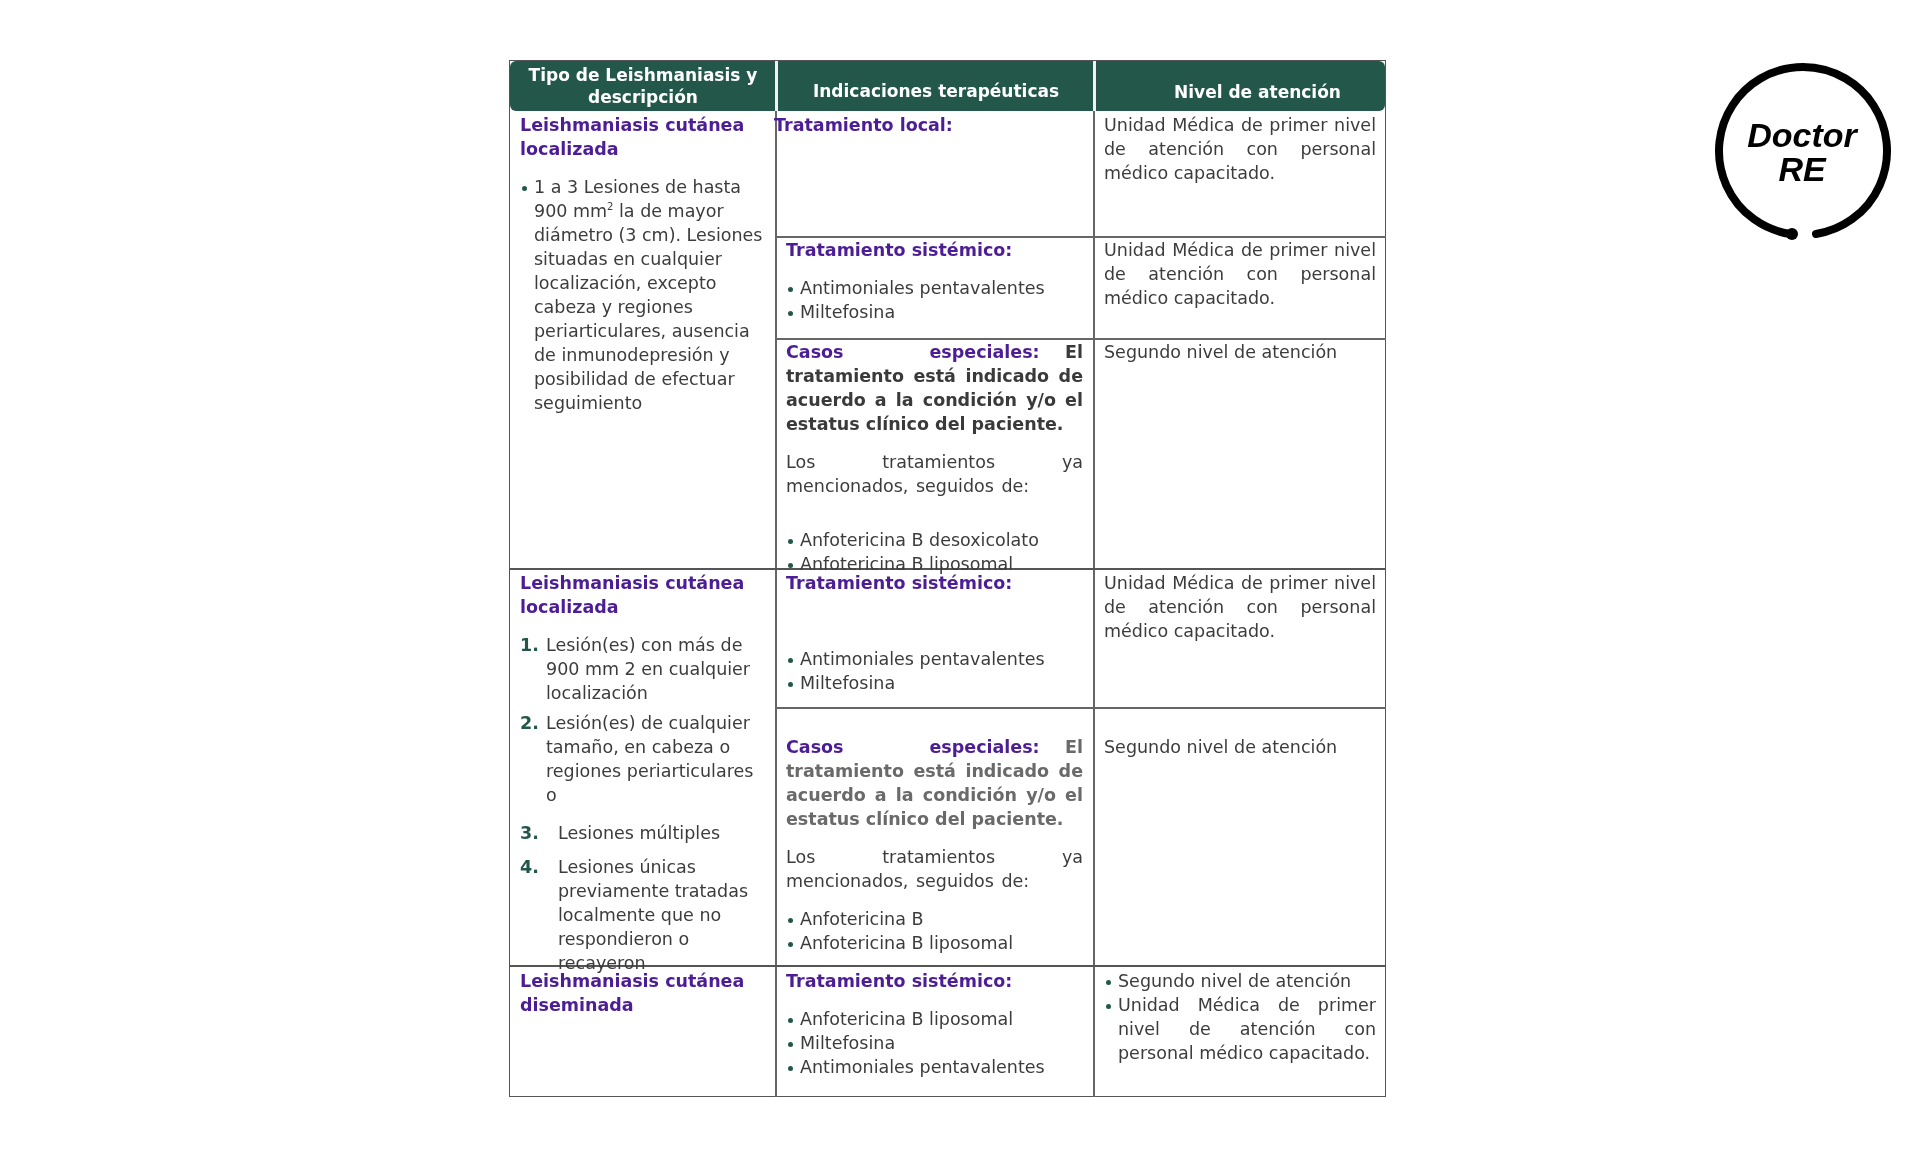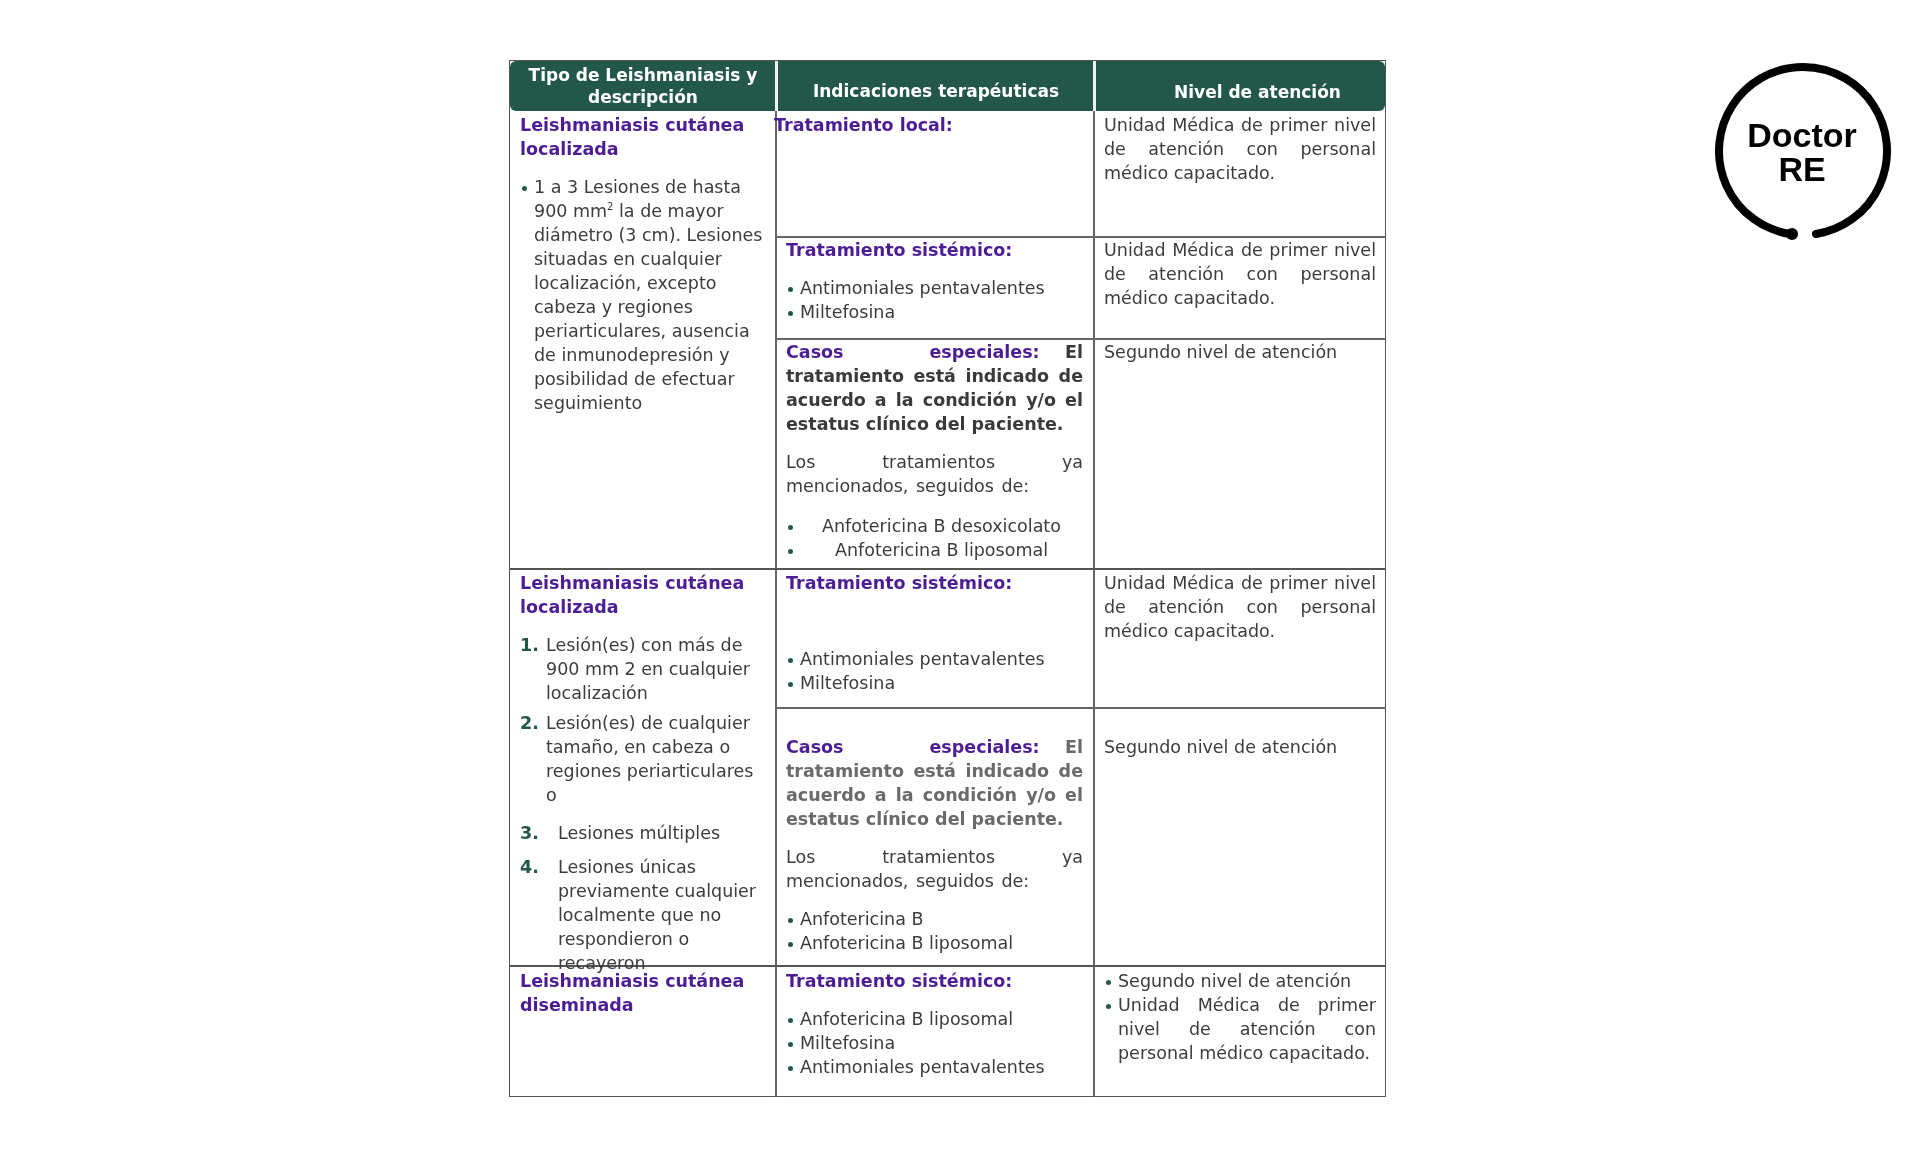--- a/index.html
+++ b/index.html
@@ -21,21 +21,21 @@
   .bold-grey { color: #6a6a6a; font-weight: bold; }
   .just { text-align: justify; text-align-last: auto; }
   ul.b { list-style: none; margin: 0; padding: 0; }
   ul.b li { position: relative; padding-left: 14px; }
   ul.b li::before { content: ""; position: absolute; left: 2px; top: 11px; width: 5px; height: 5px;
                     border-radius: 50%; background: #23574A; }
   ol.n { list-style: none; margin: 0; padding: 0; }
   ol.n li { position: relative; padding-left: 26px; }
   .num { position: absolute; left: 0; top: 0; color: #23574A; font-weight: bold; }
   sup { font-size: 10px; line-height: 0; }
-  .logo { position: absolute; left: 1712px; top: 62px; width: 180px; height: 180px; }
+  .logo { position: absolute; left: 1712px; top: 62px; width: 180px; height: 180px; font-style: italic; }
   .logo-text { position: absolute; left: 0; top: 56px; width: 180px; text-align: center;
                font-family: "Liberation Sans", sans-serif; font-weight: bold; font-size: 34px; line-height: 34px; color: #000; }
 </style>
 </head>
 <body>
 
 <div class="table">
 
   <div class="header">
     <div class="hcell" style="left:0;width:266px;">Tipo de Leishmaniasis y descripción</div>
@@ -74,34 +74,34 @@
     </ul>
   </div>
   <div class="cell just" style="left:584px;top:177px;width:292px;">Unidad Médica de primer nivel de atención con personal médico capacitado.</div>
 
   <div class="cell" style="left:266px;top:279px;width:317px;">
     <div class="just" style="text-align:justify;">
       <span class="orange" style="word-spacing:60px;">Casos especiales:</span>
       <span class="bold-dark">El tratamiento está indicado de acuerdo a la condición y/o el estatus clínico del paciente.</span>
     </div>
     <div class="just" style="margin-top:14px;word-spacing:2px;">Los tratamientos ya mencionados, seguidos de:</div>
-    <ul class="b" style="margin-top:16px;text-align:center;">
+    <ul class="b" style="margin-top:30px;">
       <li>Anfotericina B desoxicolato</li>
       <li>Anfotericina B liposomal</li>
     </ul>
   </div>
   <div class="cell" style="left:584px;top:279px;width:292px;">Segundo nivel de atención</div>
 
   <div class="cell" style="left:0;top:510px;width:265px;">
     <div class="orange">Leishmaniasis cutánea localizada</div>
     <ol class="n" style="margin-top:14px;">
       <li style="margin-bottom:6px;"><span class="num">1.</span><span>Lesión(es) con más de 900 mm 2 en cualquier localización</span></li>
       <li style="margin-bottom:14px;"><span class="num">2.</span><span>Lesión(es) de cualquier tamaño, en cabeza o regiones periarticulares o</span></li>
       <li style="margin-bottom:10px;padding-left:38px;"><span class="num">3.</span><span>Lesiones múltiples</span></li>
-      <li style="padding-left:38px;"><span class="num">4.</span><span>Lesiones únicas previamente cualquier localmente que no respondieron o recayeron</span></li>
+      <li style="padding-left:38px;"><span class="num">4.</span><span>Lesiones únicas previamente tratadas localmente que no respondieron o recayeron</span></li>
     </ol>
   </div>
 
   <div class="cell" style="left:266px;top:510px;width:317px;">
     <div class="orange">Tratamiento sistémico:</div>
     <ul class="b" style="margin-top:52px;">
       <li>Antimoniales pentavalentes</li>
       <li>Miltefosina</li>
     </ul>
   </div>

